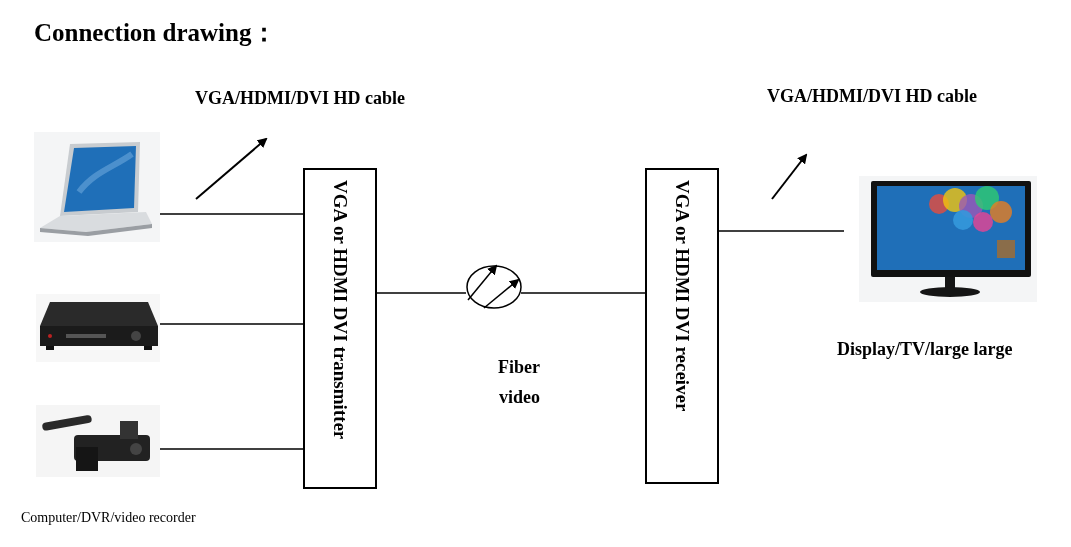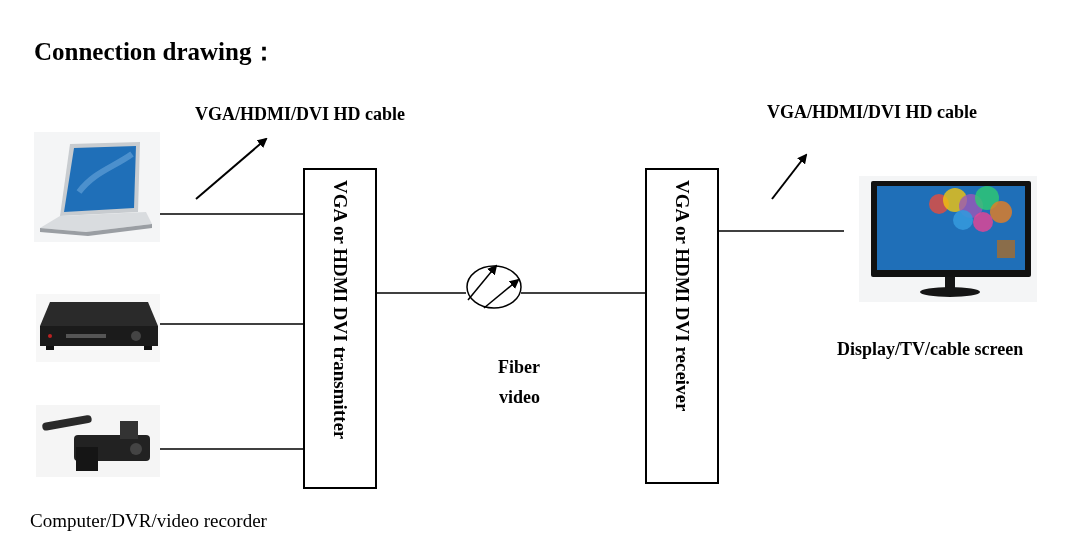--- a/index.html
+++ b/index.html
@@ -1,23 +1,23 @@
 <!DOCTYPE html>
 <html><head>
 <meta charset="utf-8">
 <style>
   html, body { margin:0; padding:0; background:#ffffff; }
   body { width:1071px; height:547px; position:relative; overflow:hidden;
          font-family:"Liberation Serif", serif; color:#000; }
   .abs { position:absolute; }
-  #title { left:34px; top:16px; font-size:25px; font-weight:bold; white-space:nowrap;margin-top:19px; }
-  .cable-label { font-size:18px; font-weight:bold; white-space:nowrap;margin-top:16px; }
+  #title { left:34px; top:16px; font-size:25px; font-weight:bold; white-space:nowrap; }
+  .cable-label { font-size:18px; font-weight:bold; white-space:nowrap; }
   #cable-left { left:195px; top:88px; }
   #cable-right { left:767px; top:86px; }
-  #sources-caption { left:30px; top:510px; font-size:19px; white-space:nowrap;text-align:center; }
+  #sources-caption { left:21px; top:510px; font-size:14px; white-space:nowrap;text-align:center; }
   #display-caption { left:837px; top:339px; font-size:18px; font-weight:bold; white-space:nowrap; }
   #fiber-label { left:470px; top:352px; font-size:18px; font-weight:bold; text-align:right; line-height:30px; width:70px; }
   .box { border:2px solid #000; background:#fff; box-sizing:border-box; }
   #tx-box { left:303px; top:168px; width:74px; height:321px; }
   #rx-box { left:645px; top:168px; width:74px; height:316px; }
   .vtext { position:absolute; left:50%; top:10px; transform:translateX(-50%);
            writing-mode:vertical-rl; font-size:19px; font-weight:bold; white-space:nowrap; }
   svg#lines { position:absolute; left:0; top:0; }
   .device { position:absolute; }
 </style>
@@ -105,13 +105,13 @@
   <circle cx="128" cy="22" r="12" fill="#2ecc71" opacity="0.8"></circle>
   <circle cx="142" cy="36" r="11" fill="#e67e22" opacity="0.8"></circle>
   <circle cx="104" cy="44" r="10" fill="#3498db" opacity="0.9"></circle>
   <circle cx="124" cy="46" r="10" fill="#e84393" opacity="0.8"></circle>
   <rect x="138" y="64" width="18" height="18" fill="#8a6d4a"></rect>
   <rect x="86" y="101" width="10" height="12" fill="#151515"></rect>
   <ellipse cx="91" cy="116" rx="30" ry="5" fill="#151515"></ellipse>
 </svg>
 
 <div id="sources-caption" class="abs">Computer/DVR/video recorder</div>
-<div id="display-caption" class="abs">Display/TV/cable screen</div>
+<div id="display-caption" class="abs">Display/TV/large large</div>
 
 </body></html>

